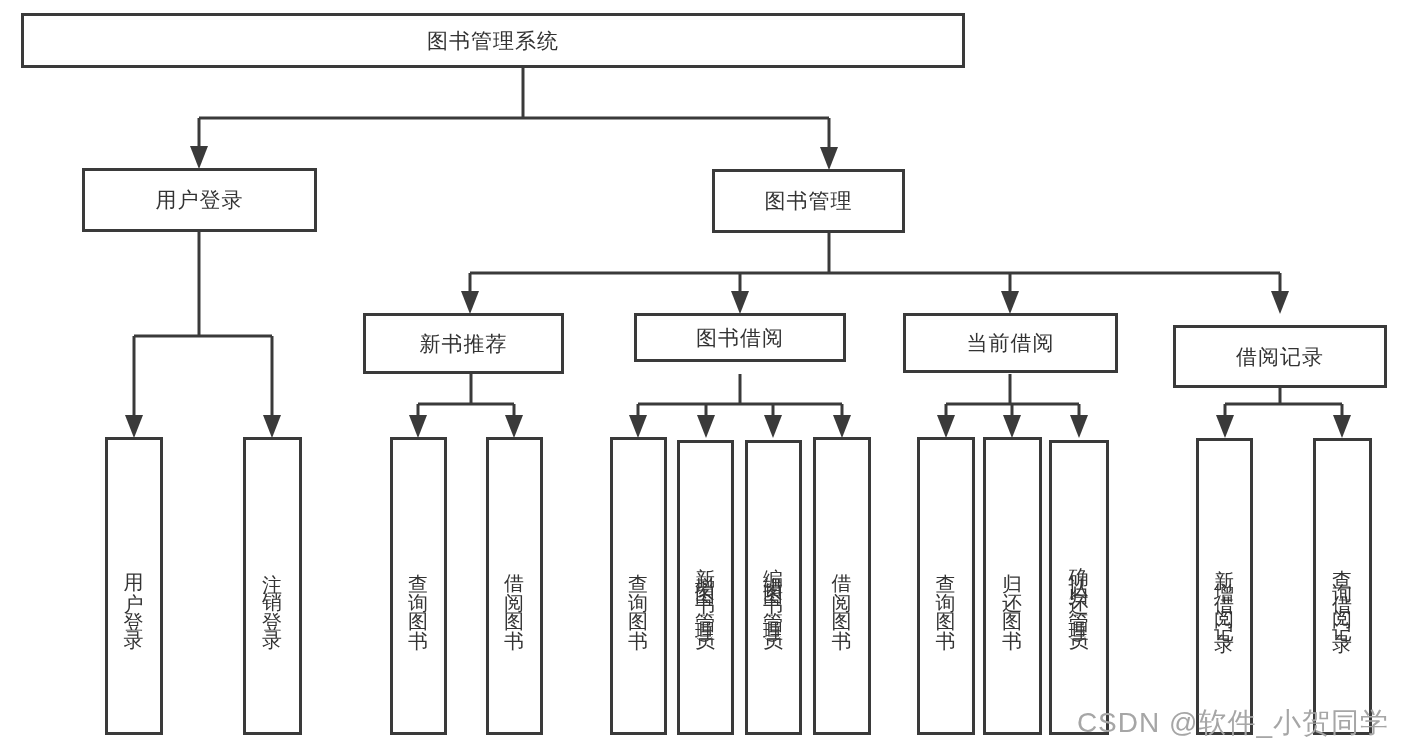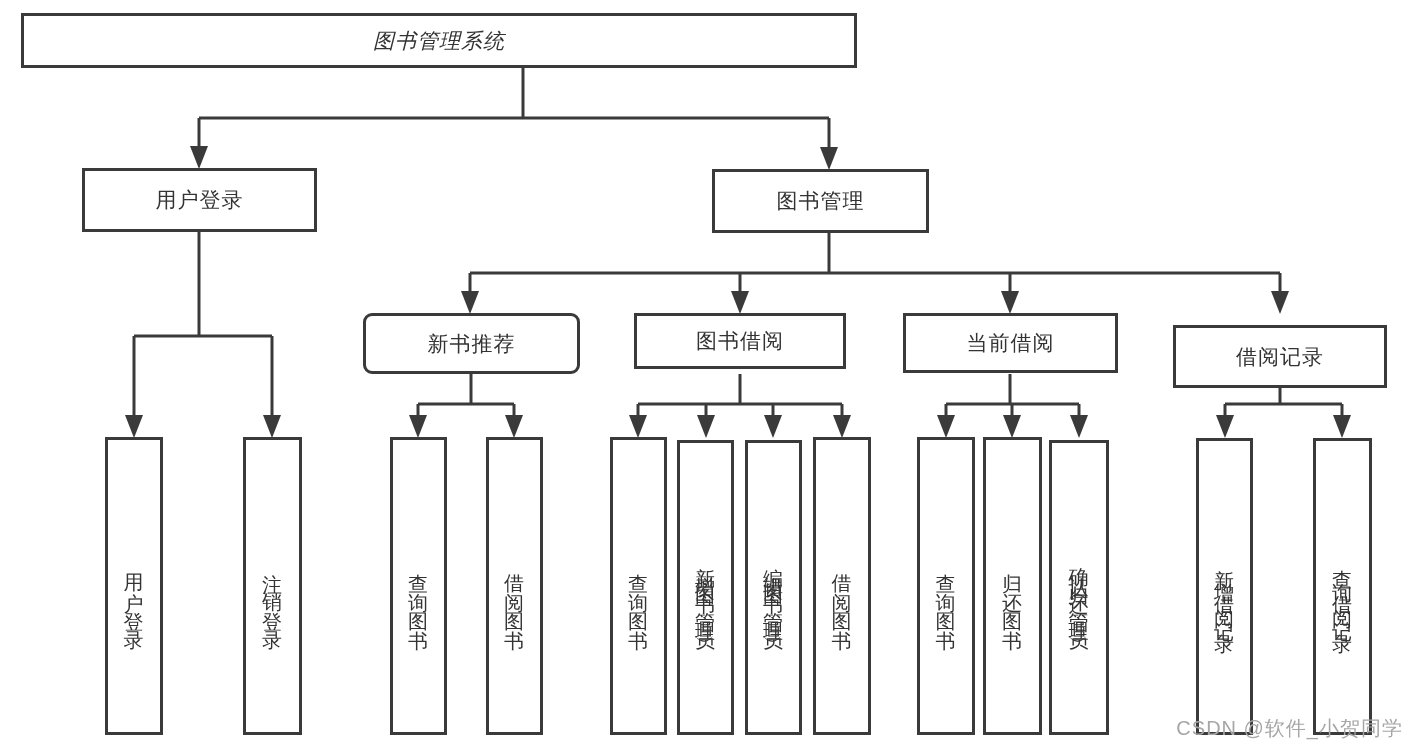--- a/index.html
+++ b/index.html
@@ -37,23 +37,23 @@
     text-orientation: mixed;
     font-size: 20px;
     line-height: 1;
     white-space: nowrap;
   }
   .sp4 span { letter-spacing: 19px; padding-top: 19px; }
   .sp6 span { letter-spacing: 13px; padding-top: 13px; }
   .sp9 span { letter-spacing: 9px;  padding-top: 9px;  }
   .watermark {
     position: absolute;
-    right: 2px;
+    right: 16px;
     bottom: 5px;
-    font-size: 20px;
+    font-size: 28px;
     color: #a6a6a6;
     letter-spacing: 1px;
     white-space: nowrap;
   }
 </style>
 </head>
 <body>
 
 <div class="stage">
 
@@ -123,35 +123,35 @@
 
       <polygon points="937,415 955,415 946,438"></polygon>
       <polygon points="1003,415 1021,415 1012,438"></polygon>
       <polygon points="1070,415 1088,415 1079,438"></polygon>
 
       <polygon points="1216,415 1234,415 1225,438"></polygon>
       <polygon points="1333,415 1351,415 1342,438"></polygon>
     </g>
   </svg>
 
-  <div class="box hbox" style="left:21px; top:13px; width:836px; height:55px;font-style:italic;">
+  <div class="box hbox" style="left:21px; top:13px; width:944px; height:55px;">
     <span>图书管理系统</span>
   </div>
 
   <div class="box hbox" style="left:82px; top:168px; width:235px; height:64px;">
     <span>用户登录</span>
   </div>
-  <div class="box hbox" style="left:712px; top:169px; width:217px; height:64px;">
+  <div class="box hbox" style="left:712px; top:169px; width:193px; height:64px;">
     <span>图书管理</span>
   </div>
 
-  <div class="box hbox" style="left:363px; top:313px; width:217px; height:61px;border-radius:9px;">
+  <div class="box hbox" style="left:363px; top:313px; width:201px; height:61px;">
     <span>新书推荐</span>
   </div>
-  <div class="box hbox" style="left:634px; top:313px; width:212px; height:56px;">
+  <div class="box hbox" style="left:634px; top:313px; width:212px; height:49px;">
     <span>图书借阅</span>
   </div>
   <div class="box hbox" style="left:903px; top:313px; width:215px; height:60px;">
     <span>当前借阅</span>
   </div>
   <div class="box hbox" style="left:1173px; top:313px; width:214px; height:63px;margin-top:12px;">
     <span>借阅记录</span>
   </div>
 
   <div class="box vbox sp4" style="left:105px; top:437px; width:58px; height:298px;">

